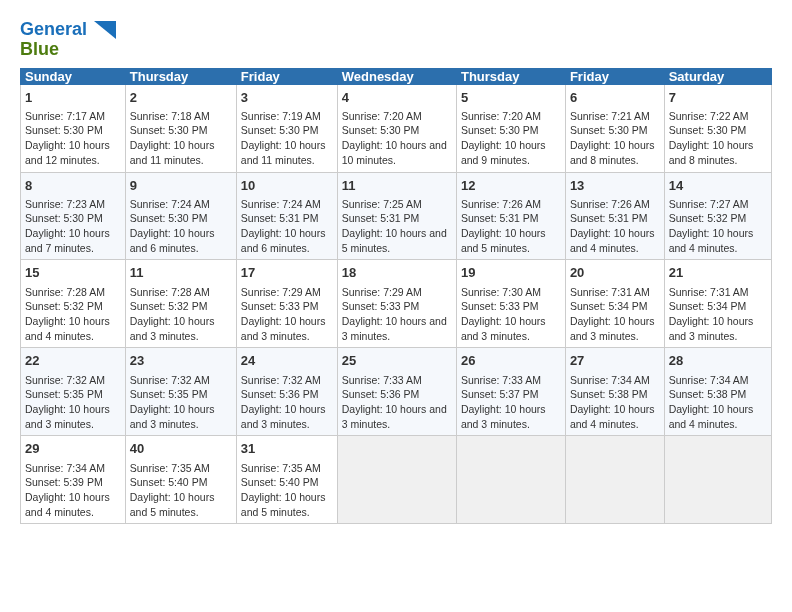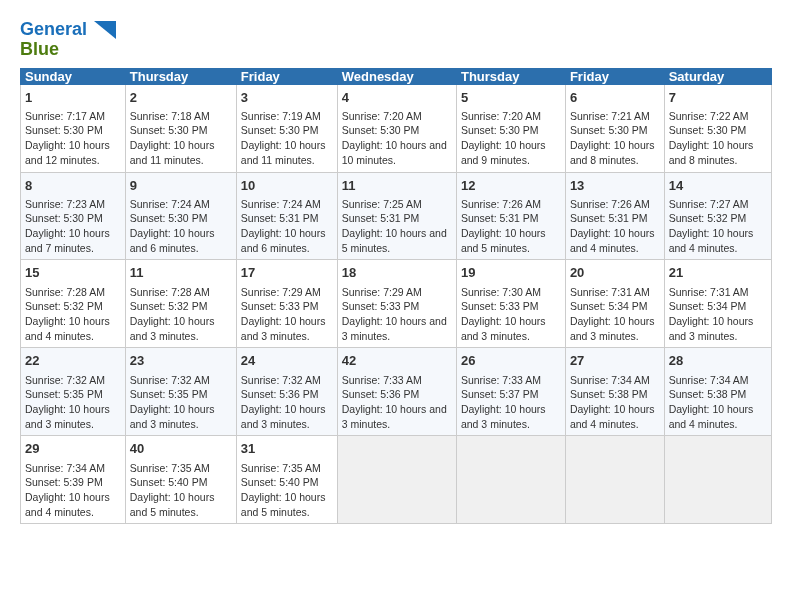--- a/index.html
+++ b/index.html
@@ -129,21 +129,21 @@
         <td><span class="day-num">17</span>Sunrise: 7:29 AM<br>Sunset: 5:33 PM<br>Daylight: 10 hours and 3 minutes.<br></td>
         <td><span class="day-num">18</span>Sunrise: 7:29 AM<br>Sunset: 5:33 PM<br>Daylight: 10 hours and 3 minutes.<br></td>
         <td><span class="day-num">19</span>Sunrise: 7:30 AM<br>Sunset: 5:33 PM<br>Daylight: 10 hours and 3 minutes.<br></td>
         <td><span class="day-num">20</span>Sunrise: 7:31 AM<br>Sunset: 5:34 PM<br>Daylight: 10 hours and 3 minutes.<br></td>
         <td><span class="day-num">21</span>Sunrise: 7:31 AM<br>Sunset: 5:34 PM<br>Daylight: 10 hours and 3 minutes.<br></td>
       </tr>
       <tr>
         <td><span class="day-num">22</span>Sunrise: 7:32 AM<br>Sunset: 5:35 PM<br>Daylight: 10 hours and 3 minutes.<br></td>
         <td><span class="day-num">23</span>Sunrise: 7:32 AM<br>Sunset: 5:35 PM<br>Daylight: 10 hours and 3 minutes.<br></td>
         <td><span class="day-num">24</span>Sunrise: 7:32 AM<br>Sunset: 5:36 PM<br>Daylight: 10 hours and 3 minutes.<br></td>
-        <td><span class="day-num">42</span>Sunrise: 7:33 AM<br>Sunset: 5:36 PM<br>Daylight: 10 hours and 3 minutes.<br></td>
+        <td><span class="day-num">25</span>Sunrise: 7:33 AM<br>Sunset: 5:36 PM<br>Daylight: 10 hours and 3 minutes.<br></td>
         <td><span class="day-num">26</span>Sunrise: 7:33 AM<br>Sunset: 5:37 PM<br>Daylight: 10 hours and 3 minutes.<br></td>
         <td><span class="day-num">27</span>Sunrise: 7:34 AM<br>Sunset: 5:38 PM<br>Daylight: 10 hours and 4 minutes.<br></td>
         <td><span class="day-num">28</span>Sunrise: 7:34 AM<br>Sunset: 5:38 PM<br>Daylight: 10 hours and 4 minutes.<br></td>
       </tr>
       <tr>
         <td><span class="day-num">29</span>Sunrise: 7:34 AM<br>Sunset: 5:39 PM<br>Daylight: 10 hours and 4 minutes.<br></td>
         <td><span class="day-num">40</span>Sunrise: 7:35 AM<br>Sunset: 5:40 PM<br>Daylight: 10 hours and 5 minutes.<br></td>
         <td><span class="day-num">31</span>Sunrise: 7:35 AM<br>Sunset: 5:40 PM<br>Daylight: 10 hours and 5 minutes.<br></td>
         <td class="empty-cell"></td>
         <td class="empty-cell"></td>

